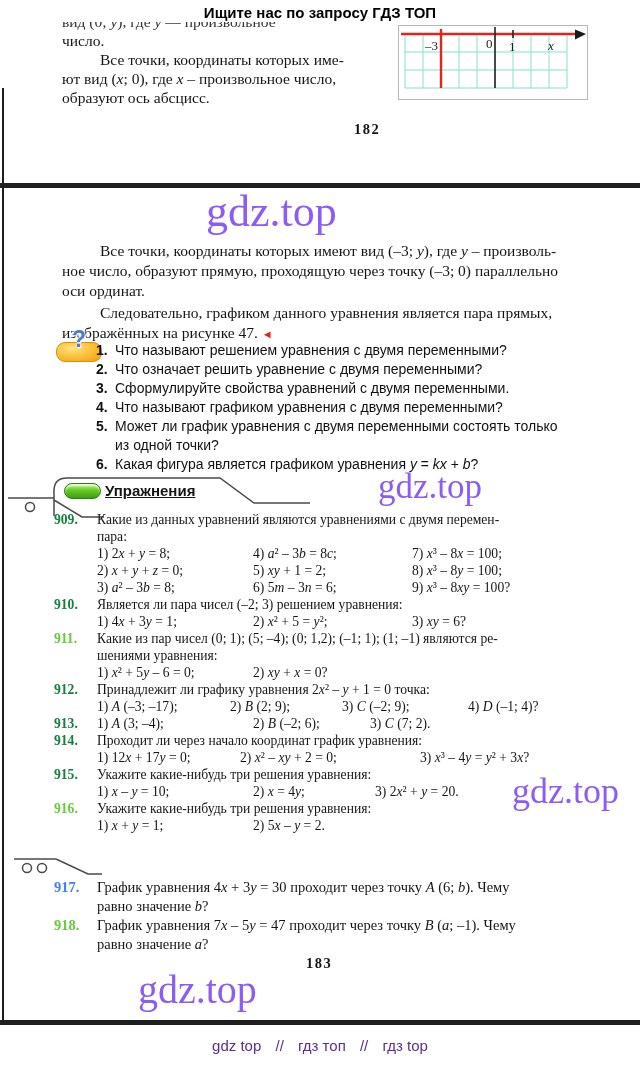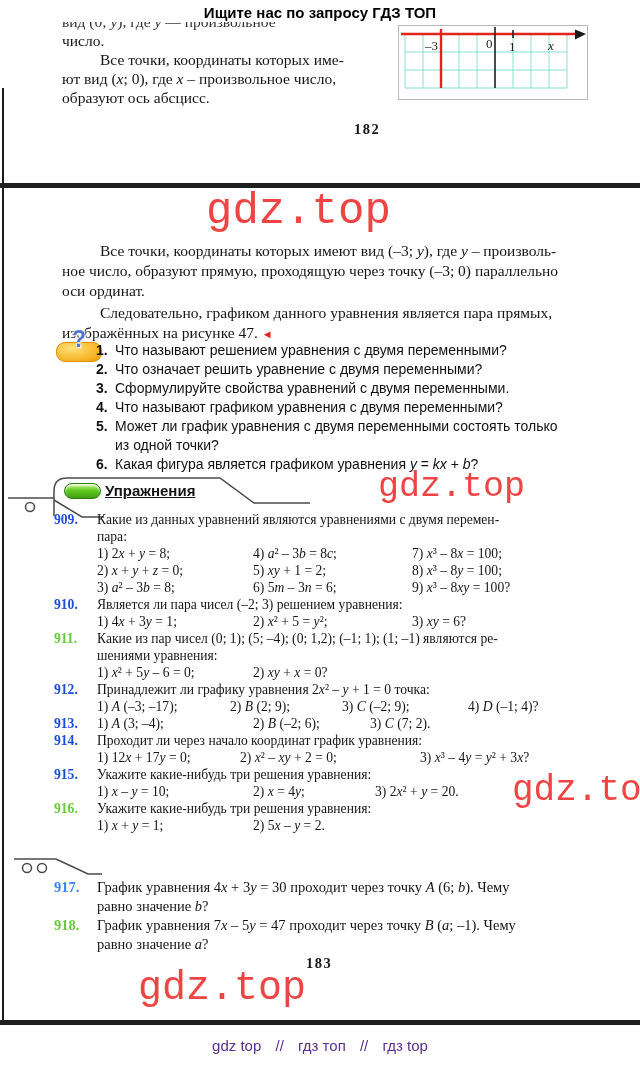--- a/index.html
+++ b/index.html
@@ -19,21 +19,21 @@
   .clipline { height:9px; overflow:hidden; color:#333; }
   .clipline > div { margin-top:-10px; }
   .indent { text-indent:38px; }
 
   .figure { position:absolute; left:398px; top:25px; width:190px; height:75px;
             border:1px solid #b8b8b8; background:#fff; }
 
   .pn1 { position:absolute; left:318px; top:121px; font-weight:bold; font-size:14.5px; letter-spacing:1.5px;margin-left:36px; }
   .pn2 { position:absolute; left:306px; top:955px; font-weight:bold; font-size:14.5px; letter-spacing:1.5px; }
 
-  .wm { position:absolute; font-family:Liberation Mono, monospace; color:#ef4444; white-space:nowrap; }
+  .wm { position:absolute; font-family:Liberation Serif, serif; color:#8b5cf6; white-space:nowrap; }
   .wm1 { left:206px; top:186px; font-size:44px; }
   .wm2 { left:378px; top:467px; font-size:35px; }
   .wm3 { left:512px; top:770px; font-size:36px; }
   .wm4 { left:138px; top:966px; font-size:40px; }
 
   .para { position:absolute; left:62px; width:552px; font-size:15.5px; line-height:20px; }
   .para1 { top:241px; }
   .para2 { top:303px; }
   .para div { white-space:nowrap; }
   .red-tri { color:#e0261c; font-size:11px; }
@@ -53,21 +53,21 @@
   .tabsvg { position:absolute; left:8px; top:470px; }
   .tab-pill { position:absolute; left:64px; top:483px; width:37px; height:16px; border-radius:8px;
               background:linear-gradient(#c8f58c, #63ca22 45%, #3f9e12); border:1px solid #2f7d12;
               box-shadow:inset 0 2px 2px rgba(255,255,255,.7); }
   .tab-label { position:absolute; left:105px; top:482px; font-family:"Liberation Sans", sans-serif;
                font-weight:bold; font-size:15px; text-decoration:underline; }
 
   .exlist { position:absolute; left:0; top:511px; width:640px; font-size:13.6px; line-height:17px; }
   .ex { position:relative; padding-left:97px; }
   .ex-num { position:absolute; left:54px; font-weight:bold; }
-  .c-teal  { color:#1d4ed8; }
+  .c-teal  { color:#15803d; }
   .c-green { color:#68c93b; }
   .c-black { color:#3b82f6; }
   .ex-line { white-space:nowrap; }
   .ex-row { display:flex; }
   .ex-row span { white-space:nowrap; }
 
   .div2 { position:absolute; left:8px; top:852px; }
   .problems2 { position:absolute; left:0; top:878px; width:640px; font-size:14.5px; line-height:19px; }
 
   .footer { position:absolute; left:0; top:1037px; width:100%; text-align:center;

